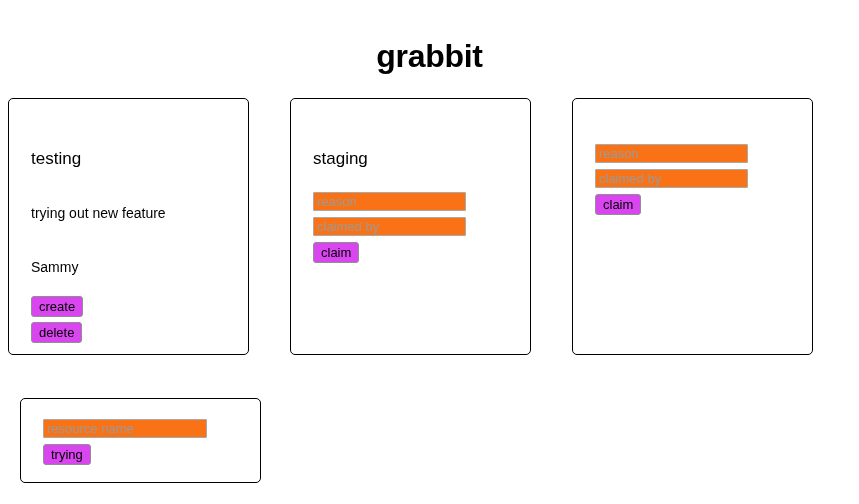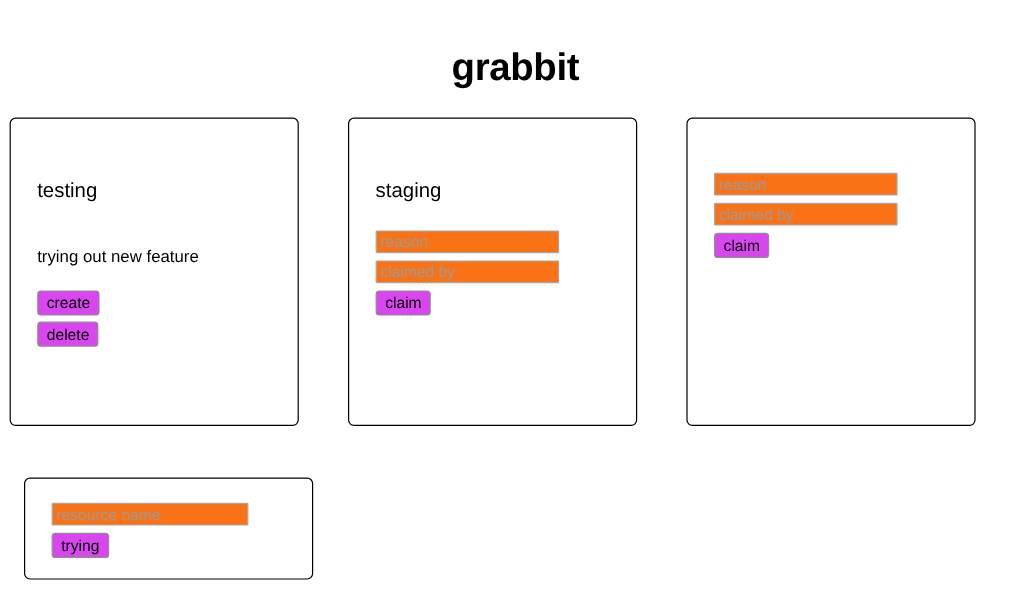--- a/index.html
+++ b/index.html
@@ -131,20 +131,21 @@
 </head>
 <body>
 
 <h1 class="page-title">grabbit</h1>
 
 <div class="card-grid">
 
   <div class="card">
     <div class="card-title">testing</div>
     <div class="card-line">trying out new feature</div>
+    <div class="card-line">Sammy</div>
     <div class="btn-stack">
       <button class="btn">create</button>
       <button class="btn">delete</button>
     </div>
   </div>
 
   <div class="card">
     <div class="card-title">staging</div>
     <div class="field-block">
       <input class="text-input" type="text" placeholder="reason" style="">

